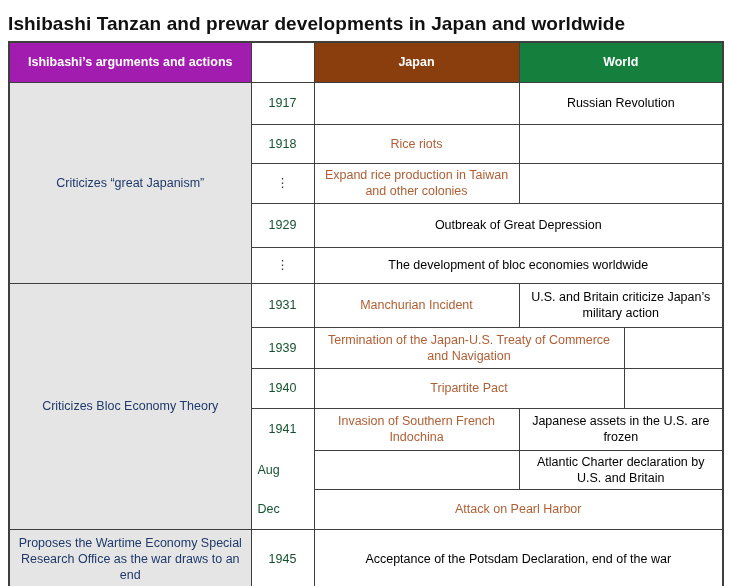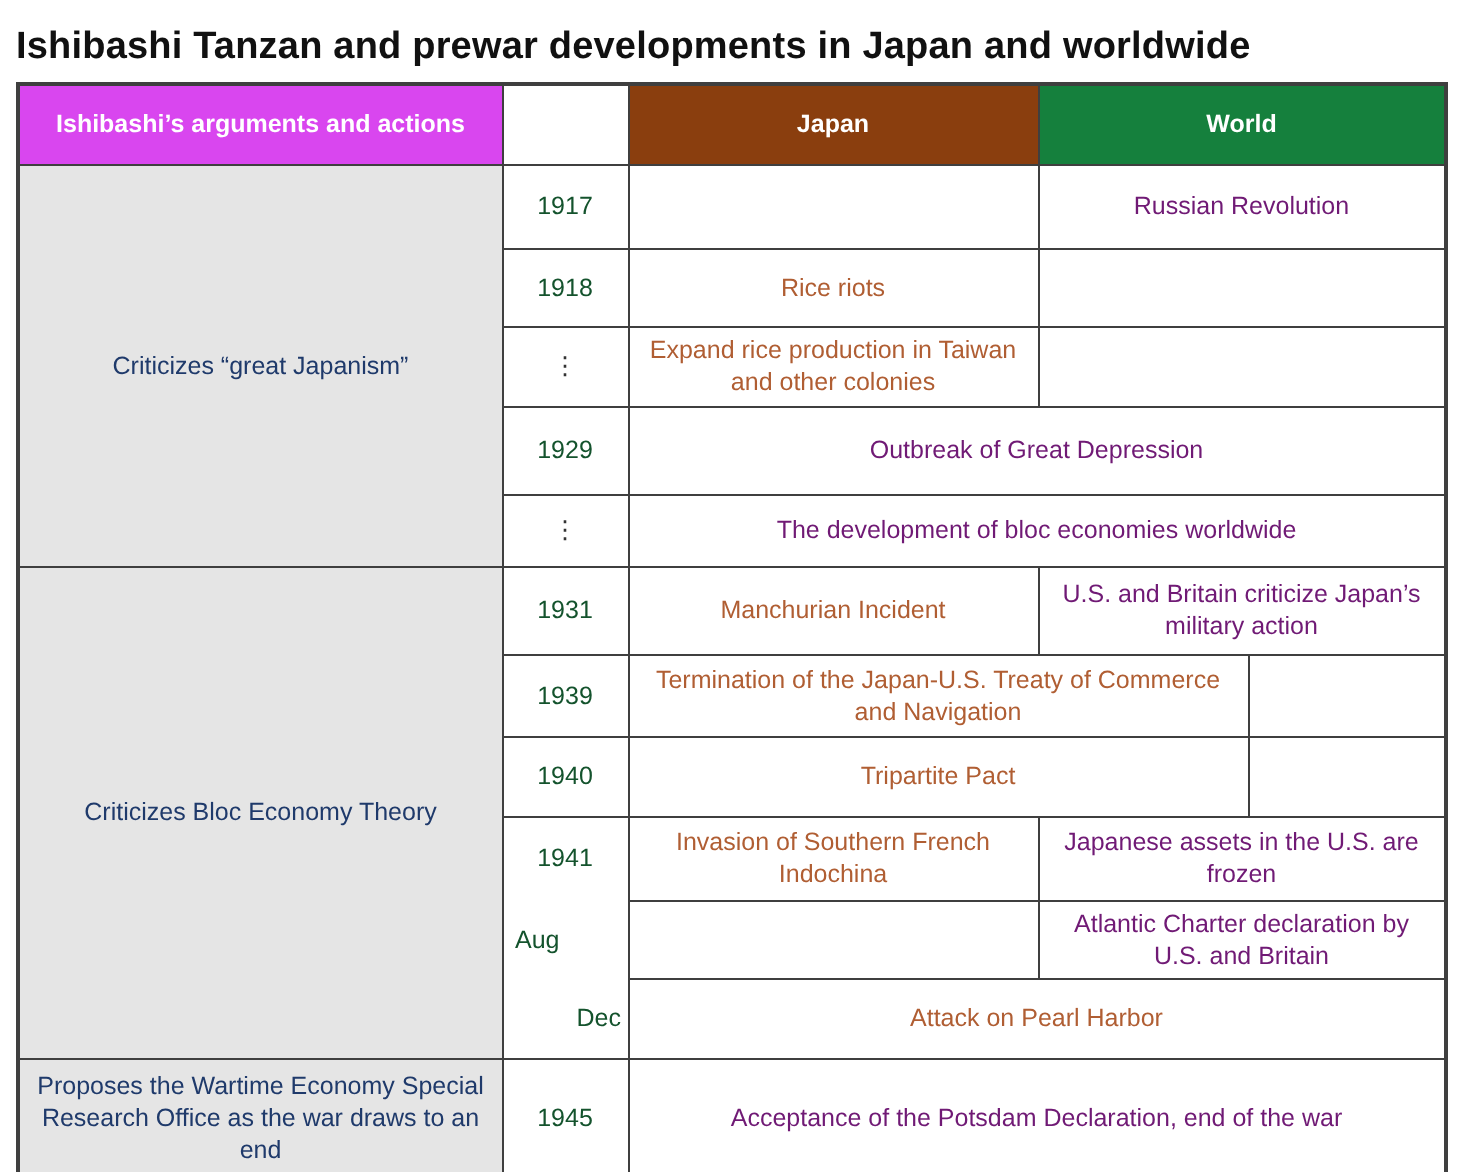--- a/index.html
+++ b/index.html
@@ -19,34 +19,34 @@
     width:714px;
     border:2px solid #3f3f3f;
   }
   table.events td{
     border:1px solid #3f3f3f;
     font-size:12.5px;line-height:1.28;
     text-align:center;vertical-align:middle;
     padding:2px 6px;overflow:hidden;
   }
   td.hdr-cell{font-weight:bold;color:#ffffff;}
-  td.c-blue{background:#d946ef;}
+  td.c-blue{background:#a21caf;}
   td.c-brown{background:#8a3e0e;}
   td.c-green{background:#15803d;}
   td.sec{
     font-weight:normal;color:#1f3a6b;background:#e5e5e5;
     padding:2px 8px;
   }
   td.yr{color:#14532d;padding:2px 3px;}
   .t-brown{color:#b05e33;margin-left:19px;}
-  .t-green{color:#701a75;margin-top:28px;}
+  .t-green{color:#000000;margin-top:28px;}
   
   tr.r1941 td.yr{border-bottom:none;}
   tr.raug  td.yr{border-top:none;border-bottom:none;position:relative;text-align:left;padding-right:3px;}
-  tr.rdec  td.yr{border-top:none;position:relative;text-align:right;padding-right:3px;}
+  tr.rdec  td.yr{border-top:none;position:relative;text-align:left;padding-right:3px;}
   tr.raug td.yr::before, tr.rdec td.yr::before{
     content:"";position:absolute;top:-1px;left:30px;right:0;height:0;
     border-top:1px solid #3f3f3f;
   }
   td.dots{font-size:11px;color:#333;}
 </style>
 </head>
 <body>
 
 <div class="page">

